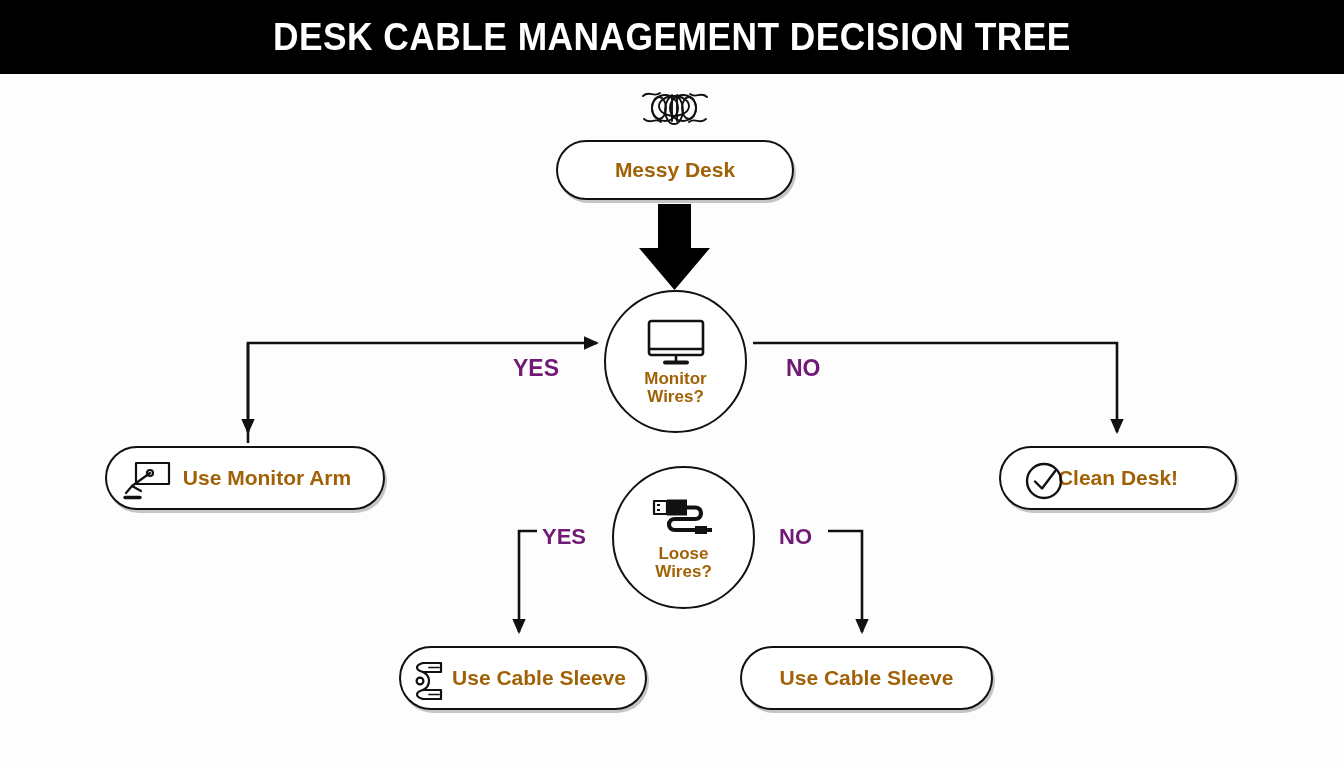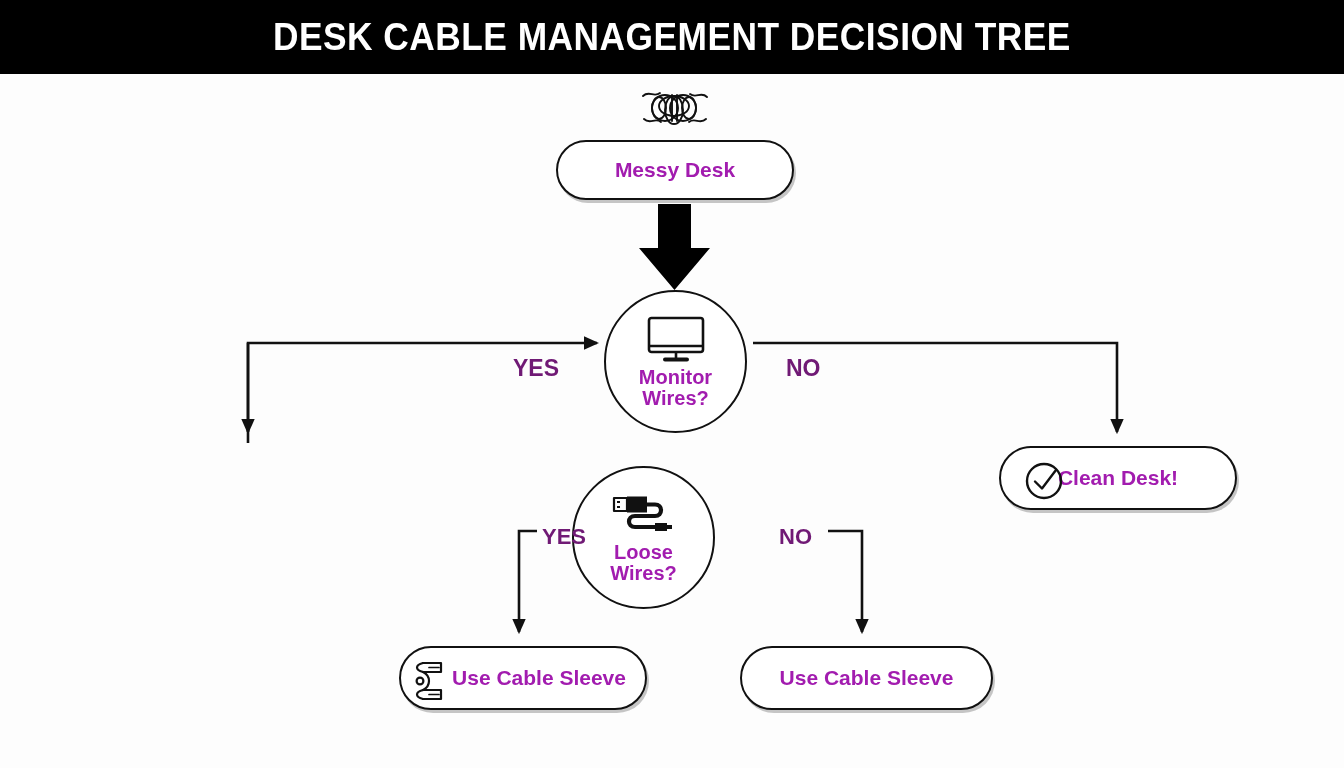--- a/index.html
+++ b/index.html
@@ -37,32 +37,32 @@
     border:2.5px solid #111111;
     display:flex; align-items:center; justify-content:center;
     box-shadow:2px 3px 0 rgba(0,0,0,0.22);
   }
   .pill { border-radius:999px; }
   .circ { border-radius:50%; box-shadow:none; flex-direction:column; }
 
   .node-label {
     font-family:"Liberation Sans", sans-serif;
     font-weight:bold;
-    color:#a21caf;
+    color:#a16207;
     white-space:nowrap;
     line-height:1.05;
   }
 
   
   #node-messy      { left:556px; top:140px; width:238px; height:60px; }
   #node-messy .node-label { font-size:21px; }
 
   #node-monitor-q  { left:604px; top:290px; width:143px; height:143px; }
-  #node-loose-q    { left:572px; top:466px; width:143px; height:143px; }
-  .circ .node-label { font-size:20px; text-align:center; }
+  #node-loose-q    { left:612px; top:466px; width:143px; height:143px; }
+  .circ .node-label { font-size:17px; text-align:center; }
 
   #node-monitor-arm{ left:105px; top:446px; width:280px; height:64px; }
   #node-clean      { left:999px; top:446px; width:238px; height:64px; }
   #node-sleeve-l   { left:399px; top:646px; width:248px; height:64px; }
   #node-sleeve-r   { left:740px; top:646px; width:253px; height:64px; }
   #node-monitor-arm .node-label,
   #node-clean .node-label,
   #node-sleeve-l .node-label,
   #node-sleeve-r .node-label { font-size:21px; }
 
@@ -153,20 +153,30 @@
     <svg class="circ-icon" width="62" height="48" viewBox="0 0 62 48" xmlns="http://www.w3.org/2000/svg" fill="none" stroke="#111111" stroke-width="2.6" stroke-linejoin="round">
       <rect x="4" y="3" width="54" height="34" rx="2.5"></rect>
       <path d="M 4 31 L 58 31"></path>
       <path d="M 31 37 L 31 43"></path>
       <path d="M 20 44.5 L 42 44.5" stroke-width="4" stroke-linecap="round"></path>
     </svg>
     <span class="node-label">Monitor</span>
     <span class="node-label">Wires?</span>
   </div>
 
+  <div class="node pill" id="node-monitor-arm">
+    <svg class="pill-icon" id="icon-monitor-arm" width="48" height="42" viewBox="0 0 48 42" xmlns="http://www.w3.org/2000/svg" fill="none" stroke="#111111" stroke-width="2.2" stroke-linejoin="round" stroke-linecap="round">
+      <rect x="13" y="3" width="33" height="21"></rect>
+      <path d="M 27 13 L 9 26 L 18 31"></path>
+      <path d="M 9 26 L 3 33"></path>
+      <path d="M 2 37.5 L 17 37.5" stroke-width="3.4"></path>
+      <circle cx="27" cy="13" r="3"></circle>
+    </svg>
+    <span class="node-label" style="margin-left:44px;">Use Monitor Arm</span>
+  </div>
 
   <div class="node pill" id="node-clean">
     <svg class="pill-icon" id="icon-clean-check" width="42" height="42" viewBox="0 0 42 42" xmlns="http://www.w3.org/2000/svg" fill="none" stroke="#111111" stroke-width="2.4" stroke-linecap="round" stroke-linejoin="round">
       <circle cx="21" cy="21" r="17"></circle>
       <path d="M 12 21.5 L 19 28.5 L 33 10"></path>
     </svg>
     <span class="node-label" style="">Clean Desk!</span>
   </div>
 
   <div class="node circ" id="node-loose-q">

